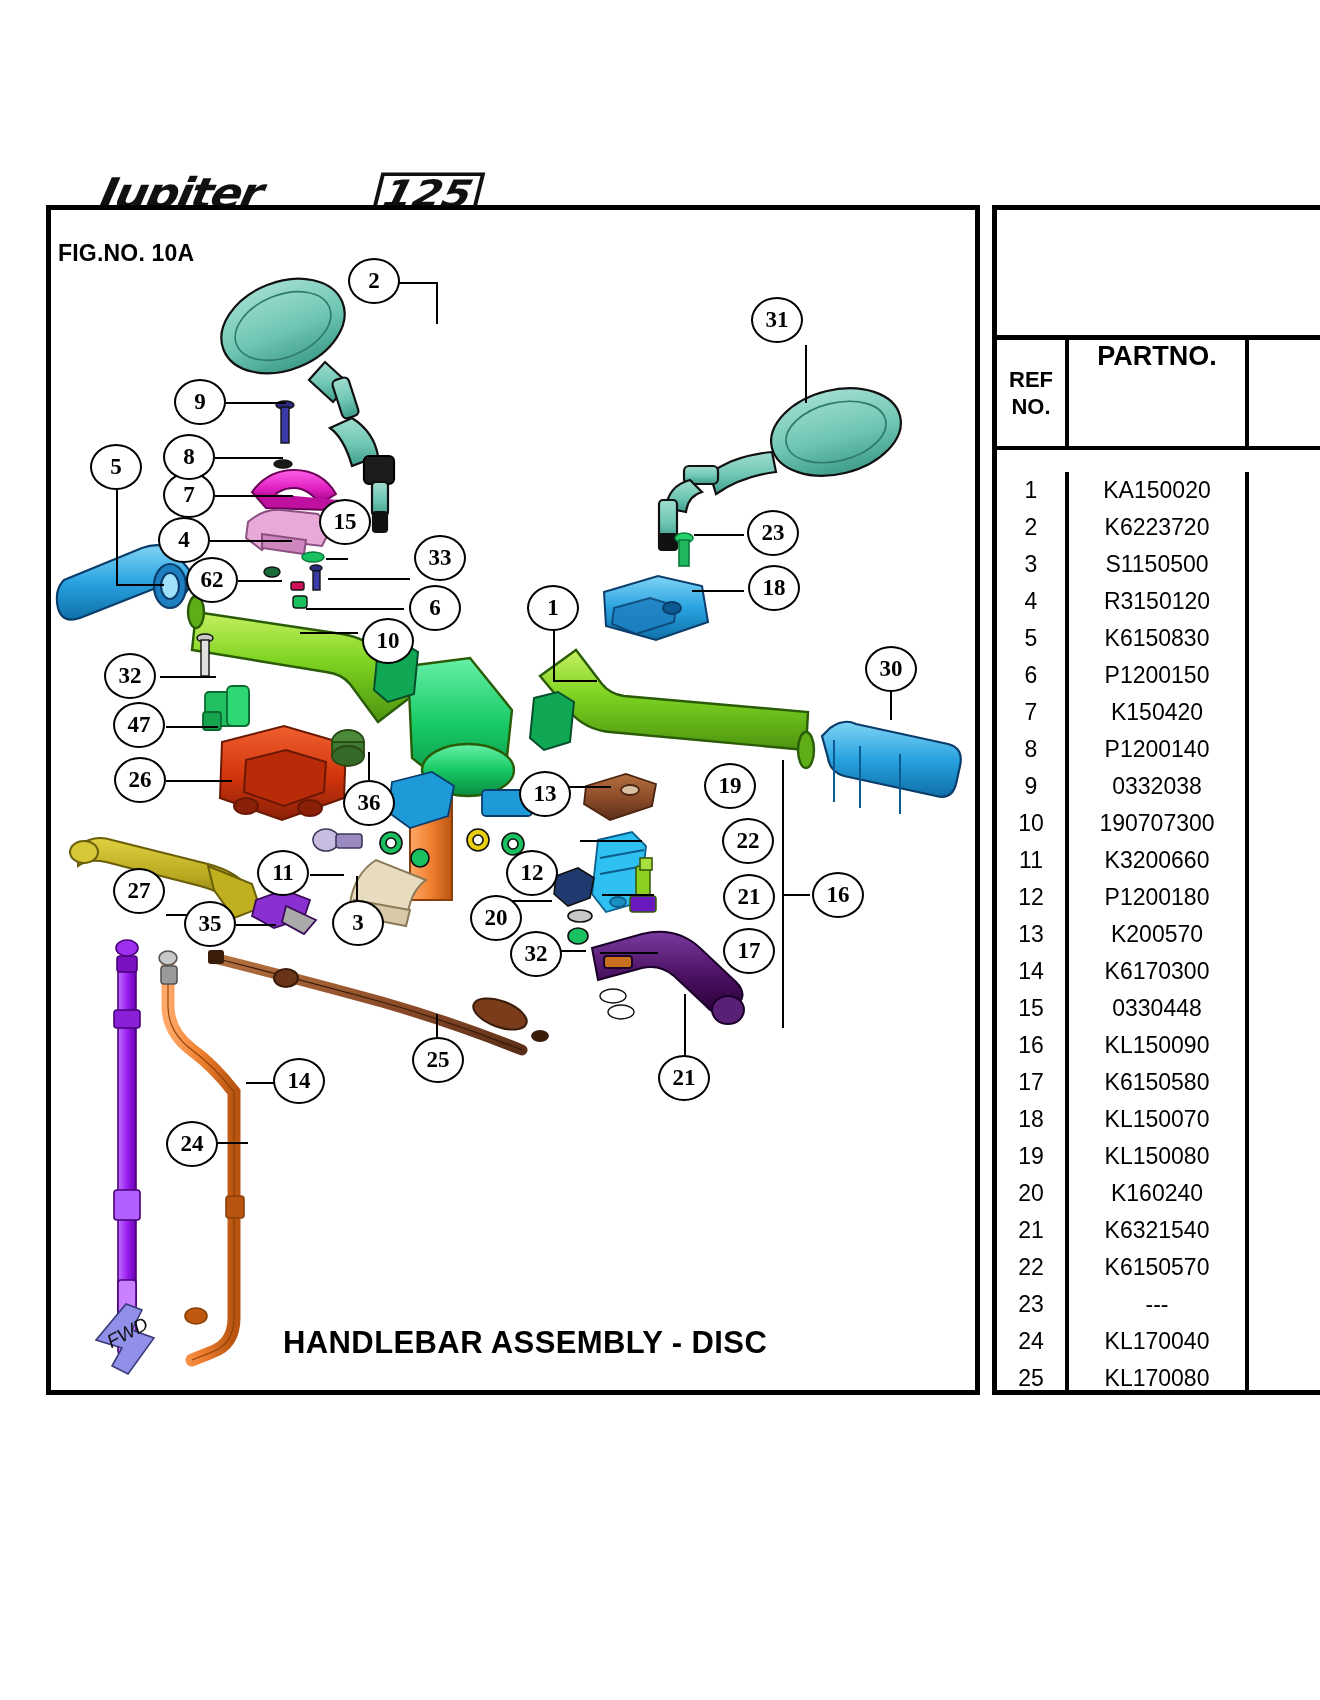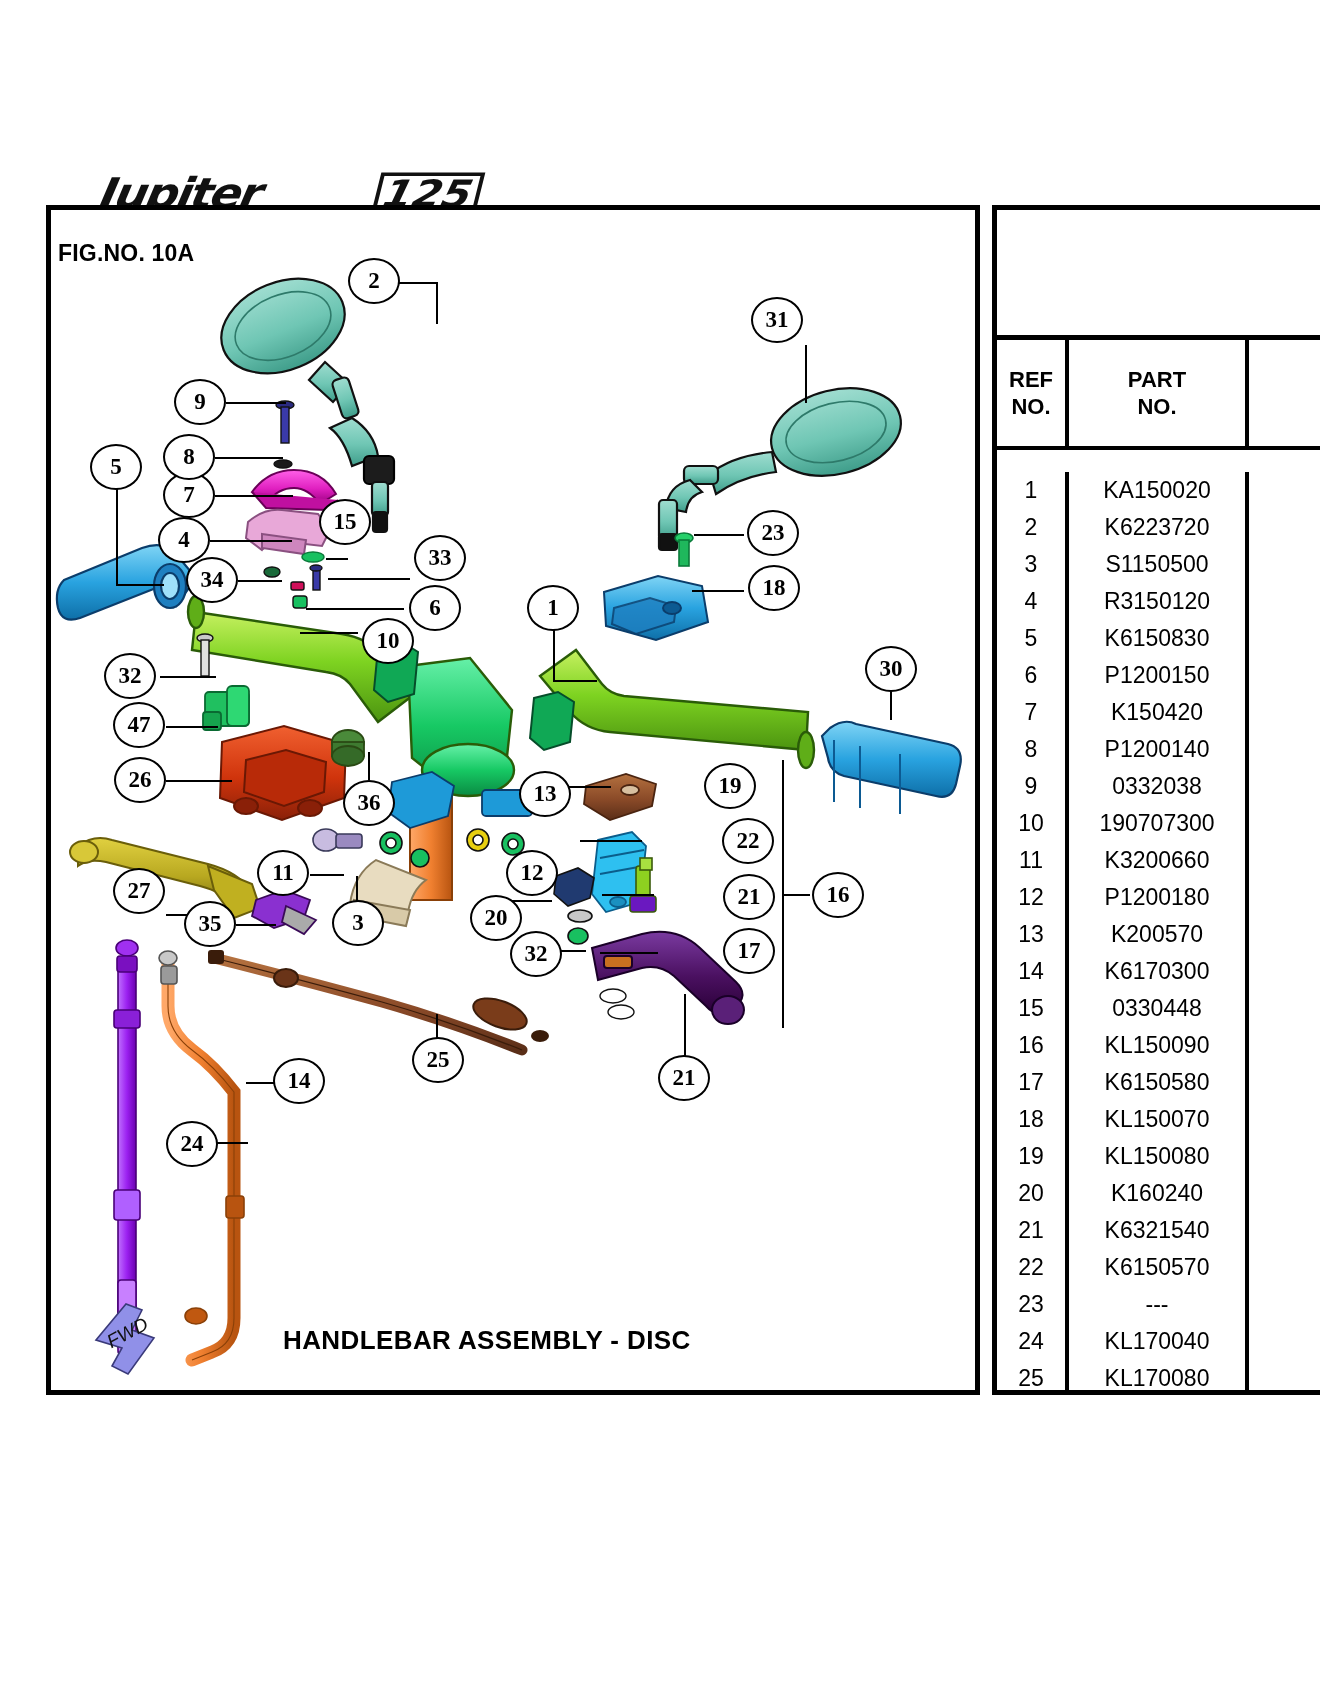--- a/index.html
+++ b/index.html
@@ -76,21 +76,21 @@
     top: 240px;
     font-size: 23px;
     font-weight: bold;
     color: #000;
     letter-spacing: 0.2px;
   }
   #diagram-title {
     position: absolute;
     left: 283px;
     top: 1325px;
-    font-size: 26px;
+    font-size: 31px;
     font-weight: bold;
     color: #000;
     letter-spacing: 0.4px;
   }
 
   
   .callout {
     position: absolute;
     width: 52px;
     height: 46px;
@@ -148,24 +148,22 @@
     justify-content: center;
     font-size: 22px;
     font-weight: bold;
     line-height: 1.25;
     box-sizing: border-box;
   }
   .head-part {
     width: 180px;
     border-right: 4px solid #000;
     display: flex;
-    flex-direction: column;
-    align-items: center;
     justify-content: center;
-    font-size: 22px;
+    font-size: 27px;
     font-weight: bold;
     line-height: 1.25;
     box-sizing: border-box;
   }
   .head-desc {
     flex: 1;
   }
   #table-body { padding-top: 22px; }
   .prow {
     display: flex;
@@ -587,21 +585,21 @@
     <div class="callout" style="left: 166px; top: 1121px;">24</div>
     <div class="callout" style="left: 412px; top: 1037px;">25</div>
     <div class="callout" style="left: 114px; top: 757px;">26</div>
     <div class="callout" style="left: 113px; top: 868px;">27</div>
     <div class="callout" style="left: 113px; top: 702px;">47</div>
     <div class="callout" style="left: 104px; top: 653px;">32</div>
     <div class="callout" style="left: 865px; top: 646px;">30</div>
     <div class="callout" style="left: 751px; top: 297px;">31</div>
     <div class="callout" style="left: 510px; top: 931px;">32</div>
     <div class="callout" style="left: 414px; top: 535px;">33</div>
-    <div class="callout" style="left: 186px; top: 557px;">34</div>
+    <div class="callout" style="left: 186px; top: 557px;">62</div>
     <div class="callout" style="left: 184px; top: 901px;">35</div>
     <div class="callout" style="left: 343px; top: 780px;">36</div>
   </div>
 
 <div id="parts-table">
   <div id="table-title-cell">
     
   </div>
   <div id="table-head">
     <div class="head-ref">

